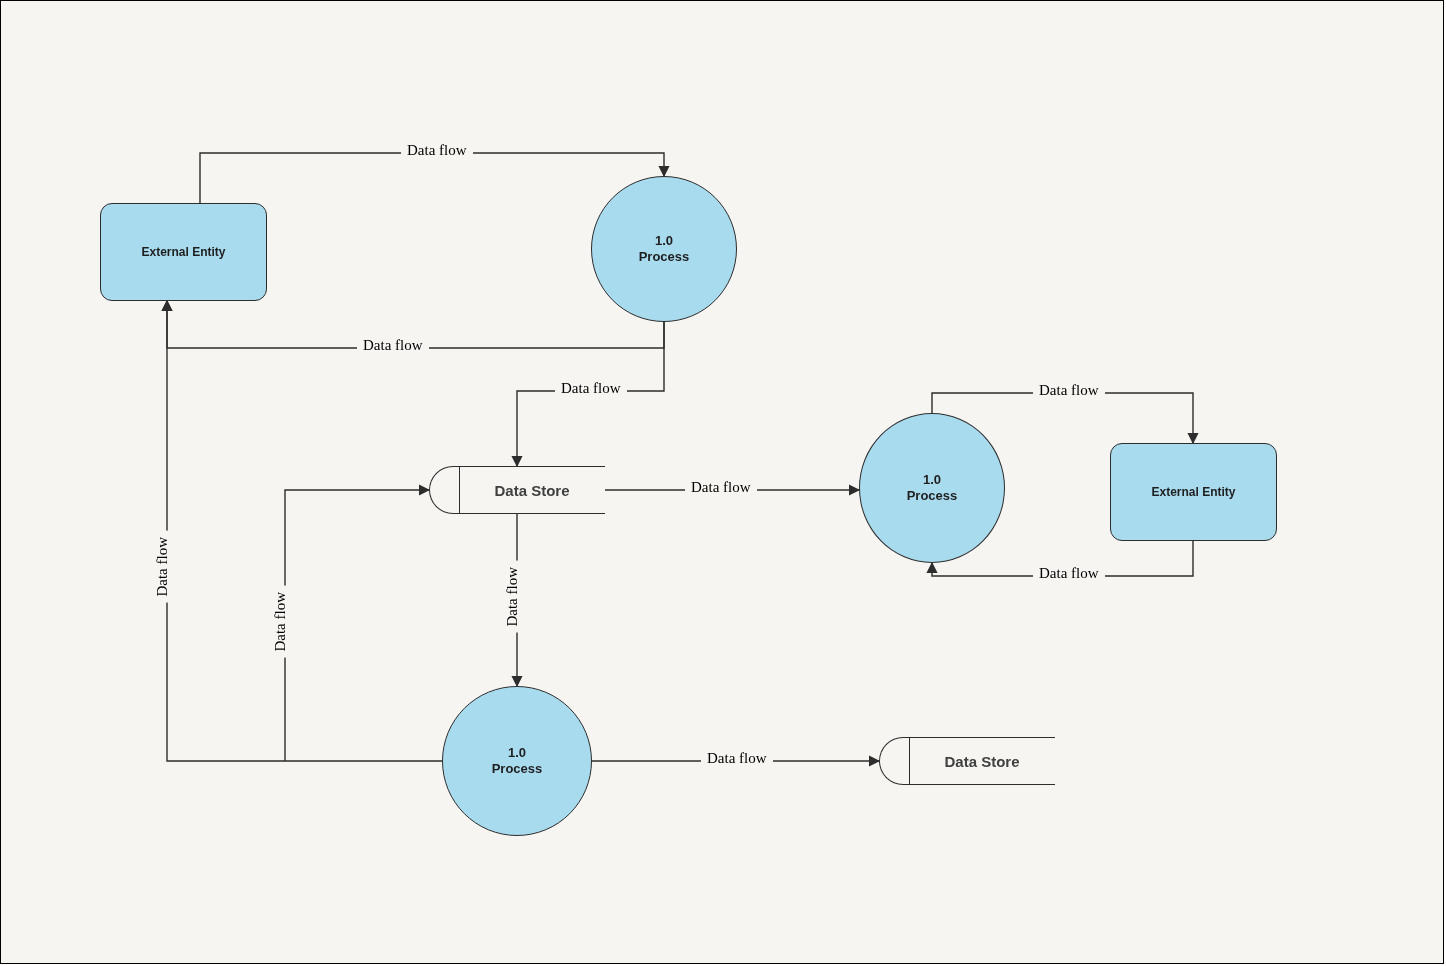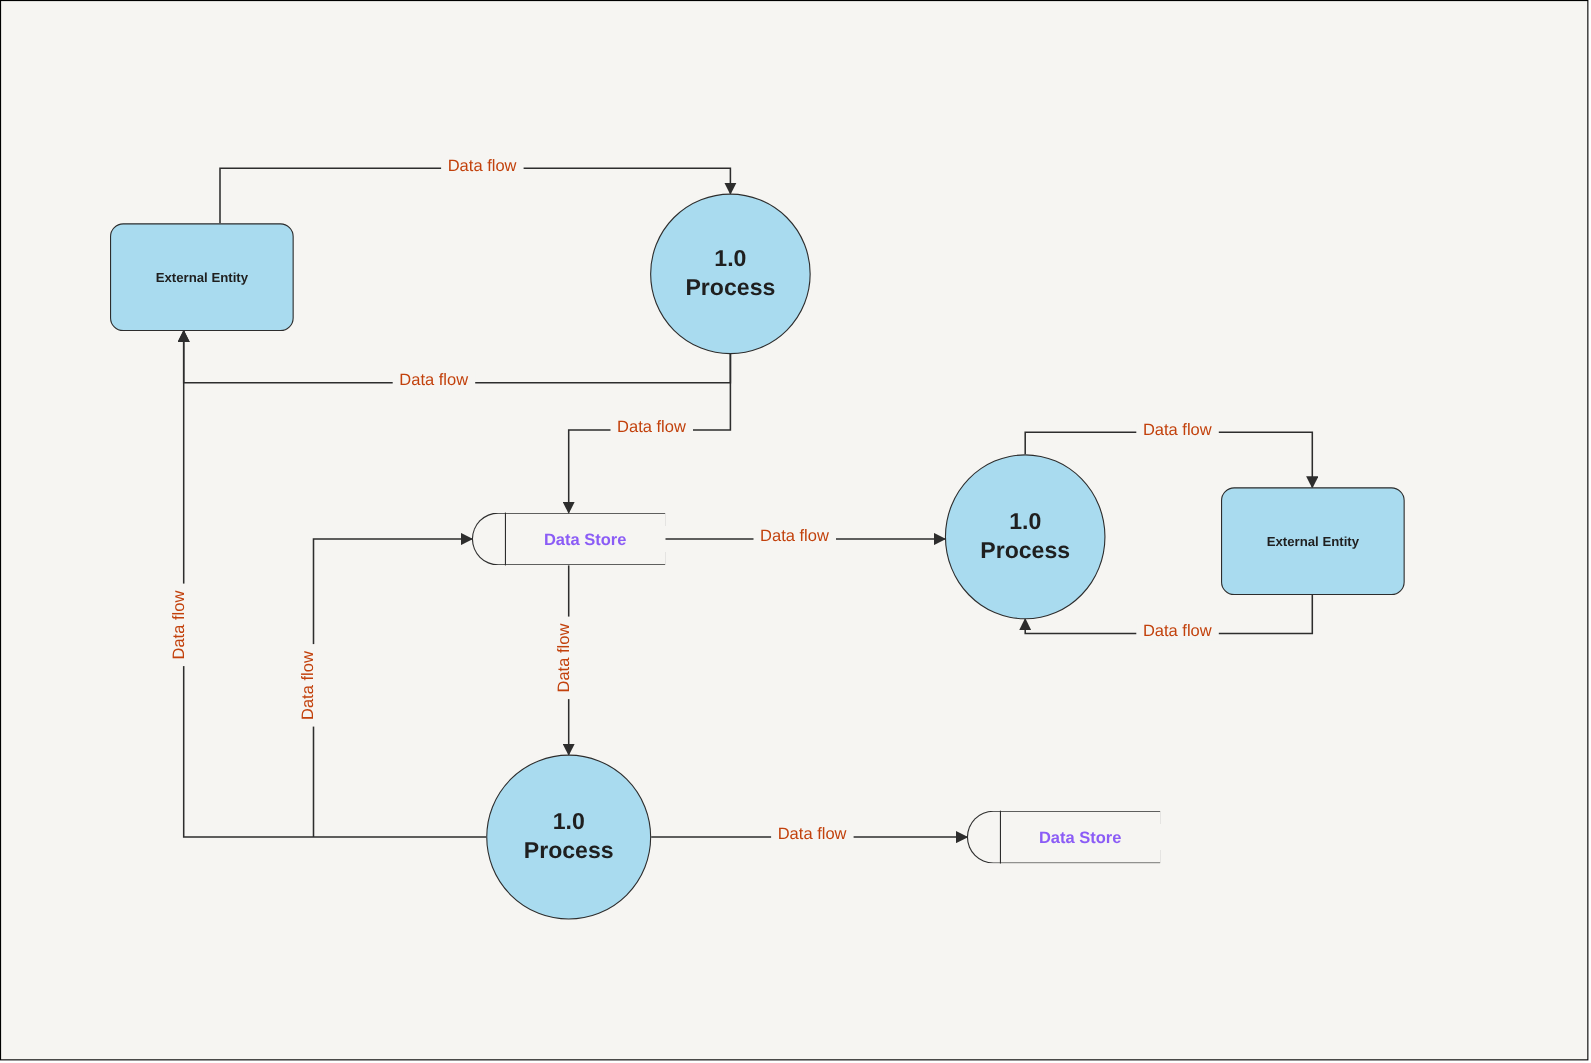--- a/index.html
+++ b/index.html
@@ -33,21 +33,21 @@
   .entity {
     background: #a9dbef;
     border: 1.5px solid #2d2d2d;
     border-radius: 12px;
     font-size: 12px;
   }
   .process {
     background: #a9dbef;
     border: 1.5px solid #2d2d2d;
     border-radius: 50%;
-    font-size: 21px;
+    font-size: 13px;
   }
   .datastore {
     position: absolute;
     box-sizing: border-box;
   }
   .ds-shape {
     position: absolute;
     top: 0; left: 0;
     width: 100%; height: 100%;
     border: 1.5px solid #2d2d2d;
@@ -65,36 +65,37 @@
     border-left: 1.5px solid #2d2d2d;
   }
   .ds-label {
     position: absolute;
     top: 0; left: 0; right: 0; bottom: 0;
     display: flex;
     align-items: center;
     justify-content: center;
     font-weight: 700;
     font-size: 15px;
-    color: #8b5cf6;
+    color: #404040;
   }
   svg.flows {
     position: absolute;
     top: 0; left: 0;
     width: 1444px;
     height: 964px;
     pointer-events: none;
   }
   .flow-label {
     position: absolute;
     font-size: 15px;
-    color: #c2410c;
+    color: #000000;
     background: #f6f5f2;
     padding: 0 6px;
     white-space: nowrap;
+    font-family: Liberation Serif, serif;
   }
   .flow-label.vertical {
     writing-mode: vertical-rl;
     transform: rotate(180deg);
     padding: 6px 0;
   }
 </style>
 </head>
 <body>
 

